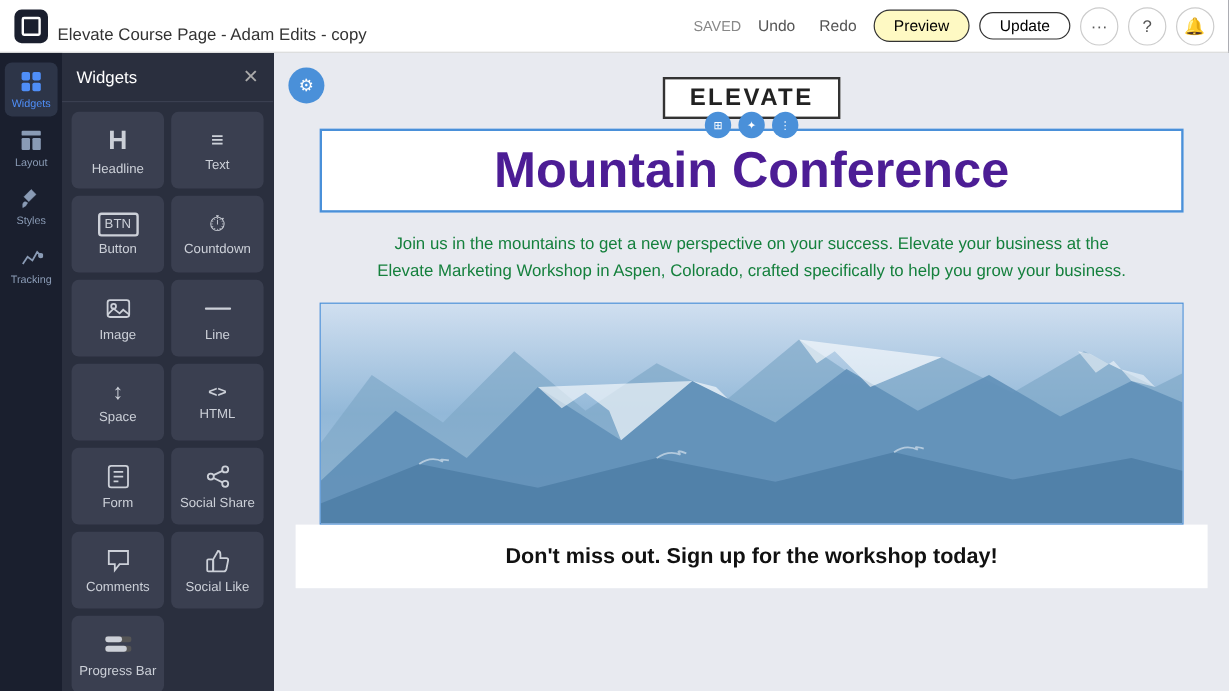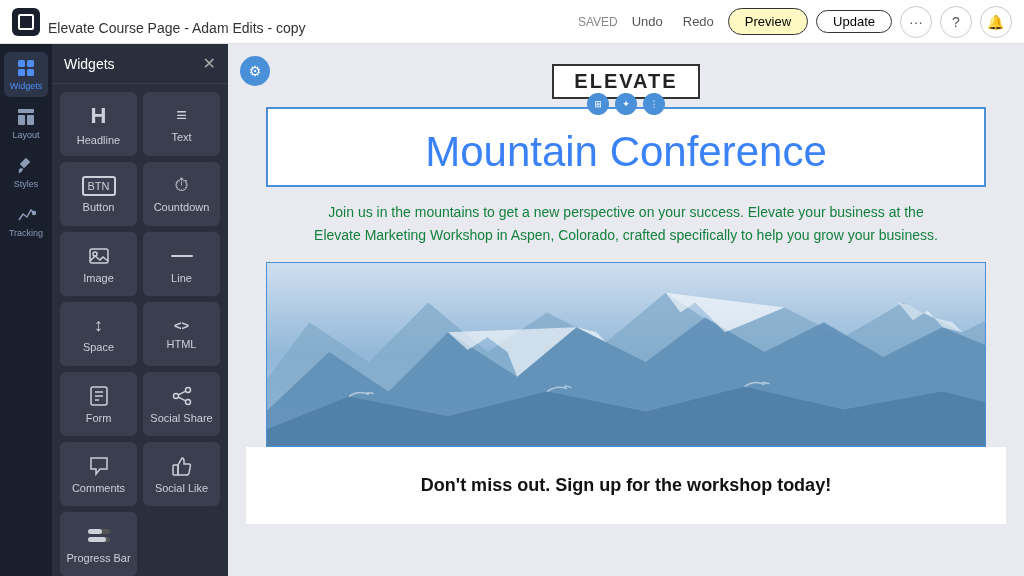--- a/index.html
+++ b/index.html
@@ -93,39 +93,39 @@
     .handle-btn {
       width: 22px; height: 22px; border-radius: 50%; border: none; cursor: pointer;
       display: flex; align-items: center; justify-content: center; font-size: 10px; color: white;
     }
     .handle-blue { background: #4a90d9; }
     .heading-block {
       border: 2px solid #4a90d9; background: #fff; width: 100%;
       padding: 10px 20px; text-align: center;
     }
     .heading-block h1 {
-      font-size: 42px; font-weight: 400; color: #3b82f6; line-height: 1.1; margin-top: 10px;
+      font-size: 42px; font-weight: 700; color: #4c1d95; line-height: 1.1;
     }
 
     
     .subtitle-text {
       text-align: center; font-size: 14px; color: #15803d; line-height: 1.6;
       max-width: 640px; margin-bottom: 16px;
     }
 
     
     .mountain-block {
       width: 100%; border: 1.5px solid #4a90d9; background: linear-gradient(180deg, #c8d8f0 0%, #8aabcf 30%, #5a82b8 55%, #6b9ac8 70%, #aec5df 85%, #d8e8f5 100%);
       height: 185px; position: relative; overflow: hidden; margin-bottom: 0;
     }
     .mountain-svg { width: 100%; height: 100%; }
 
     
     .bottom-section {
-      width: 100%; background: #fff; padding: 28px; text-align: center;
+      width: 100%; background: #fff; padding: 16px; text-align: center;
     }
     .bottom-cta { font-size: 18px; font-weight: 800; color: #111; }
 
     
     ::-webkit-scrollbar { width: 4px; }
     ::-webkit-scrollbar-track { background: #2a2f3e; }
     ::-webkit-scrollbar-thumb { background: #555; border-radius: 2px; }
   </style>
 </head>
 <body>

